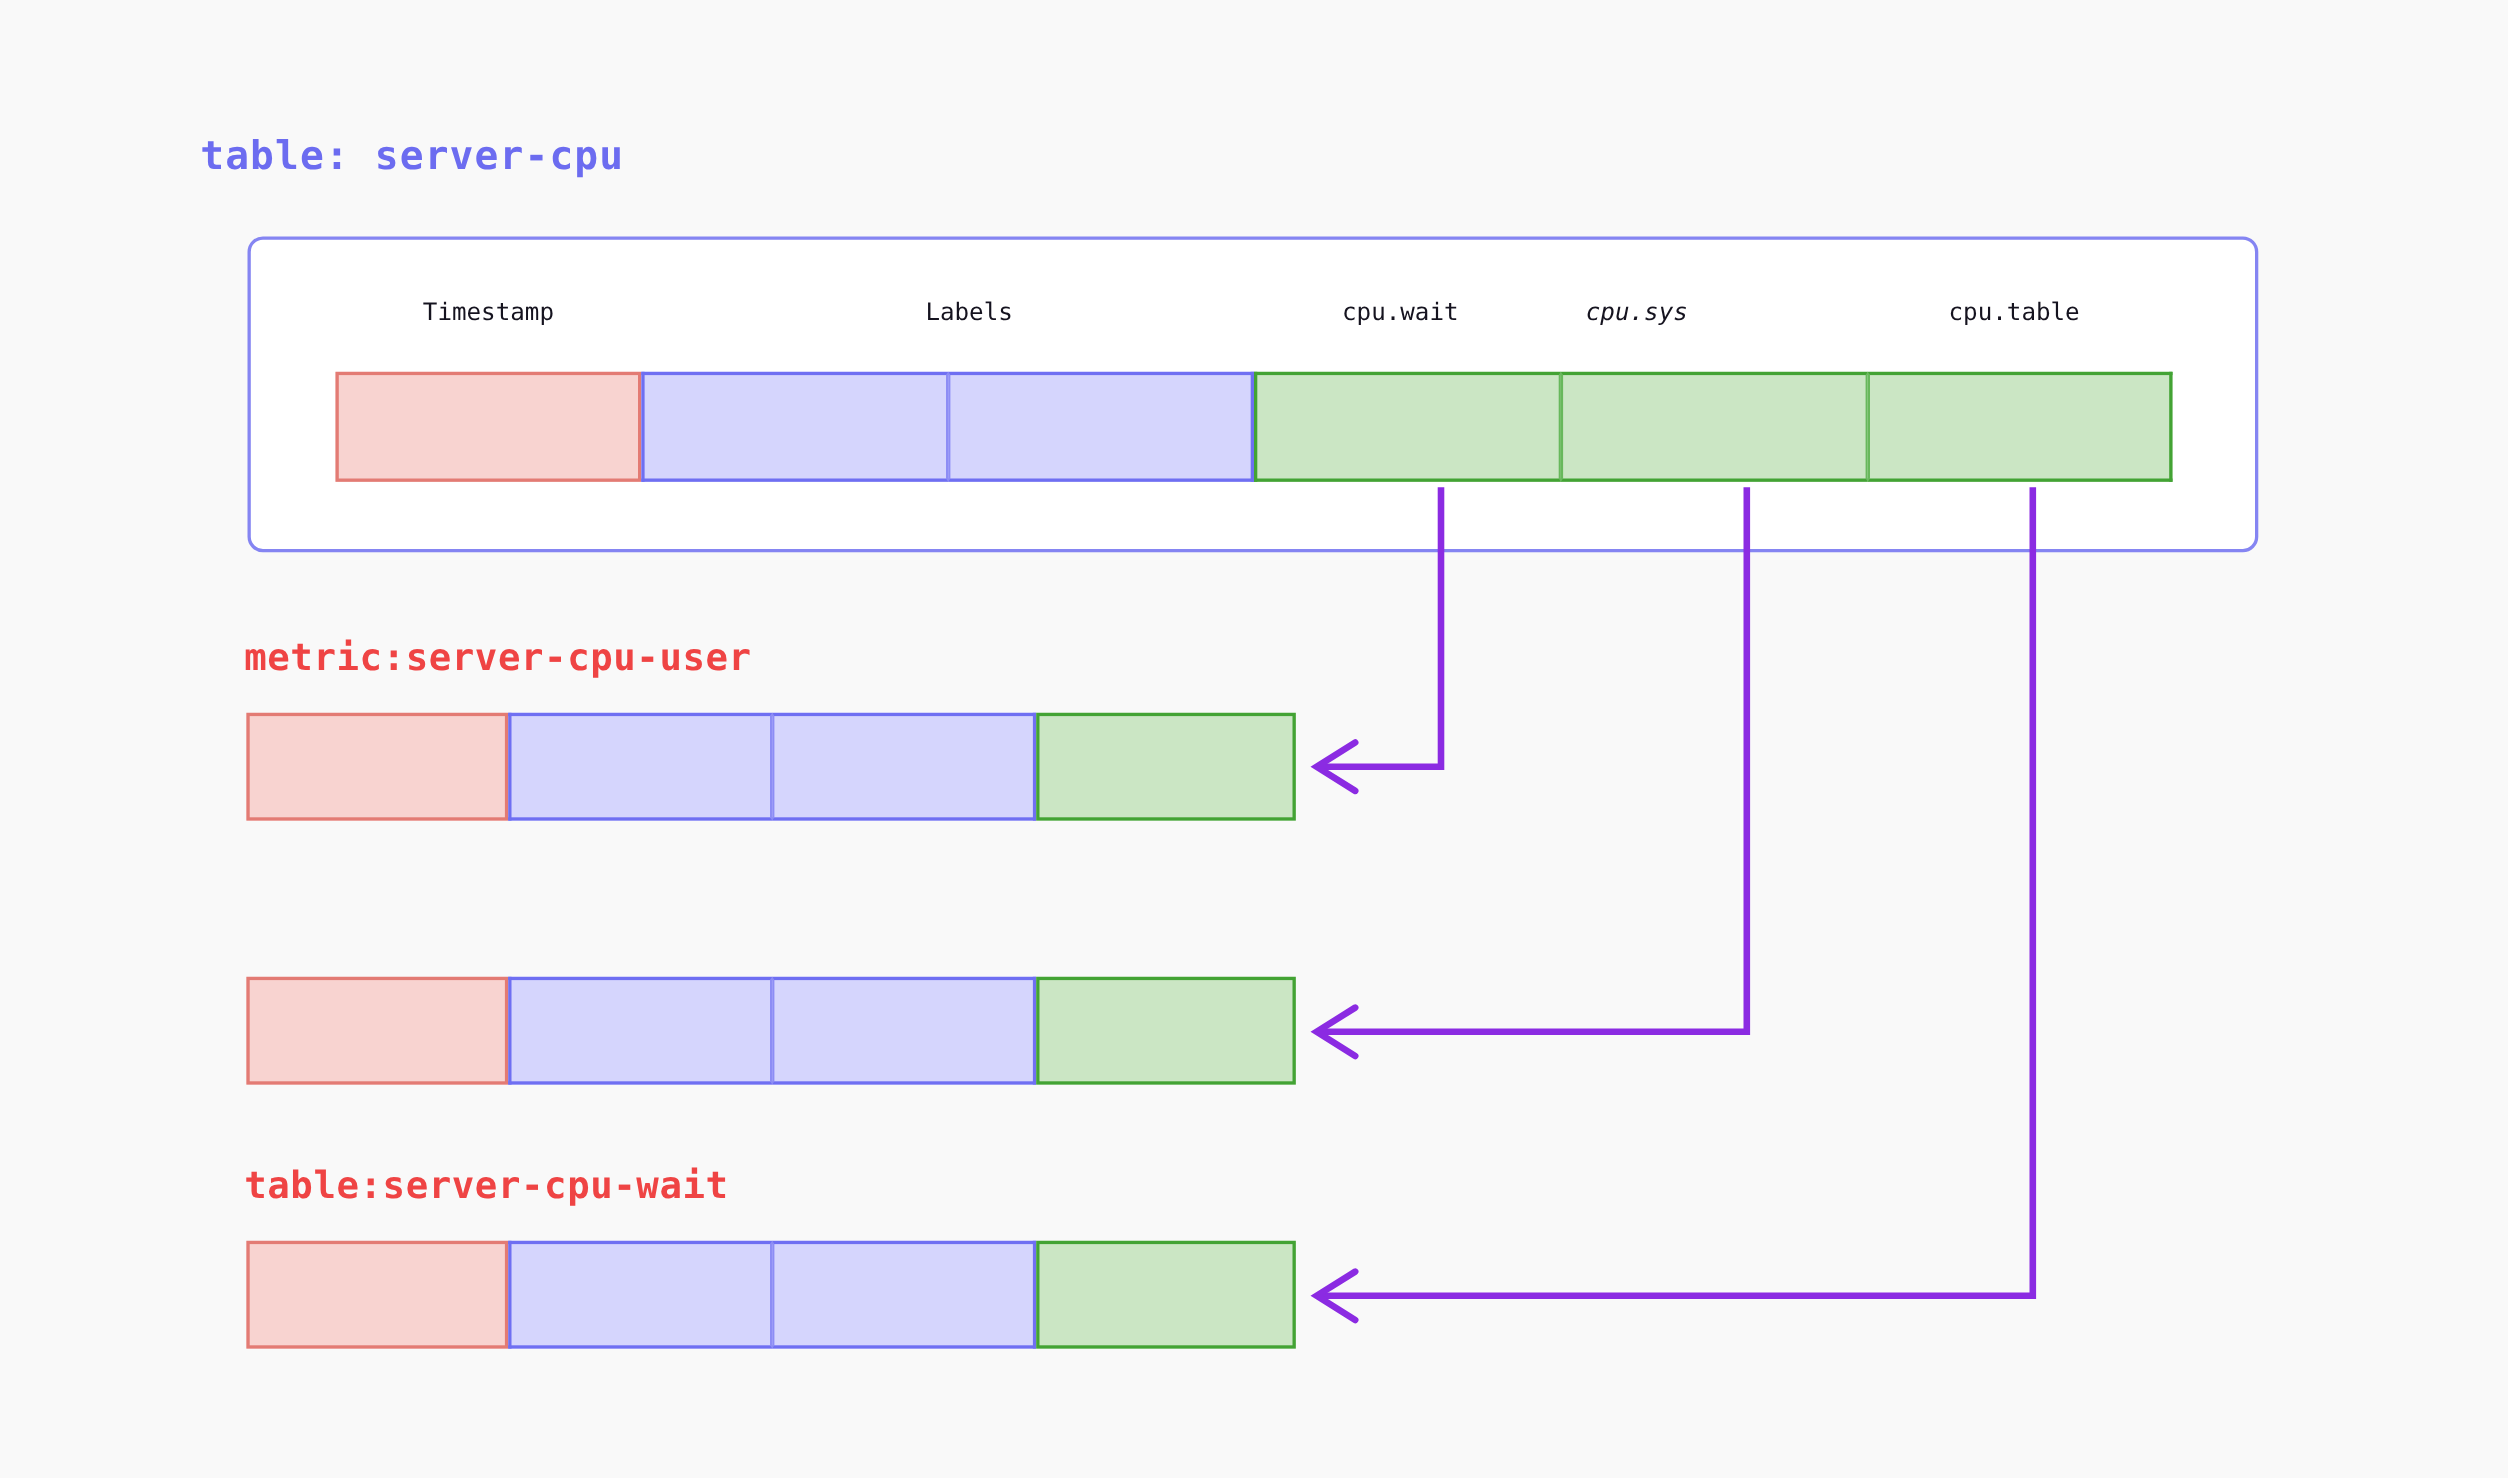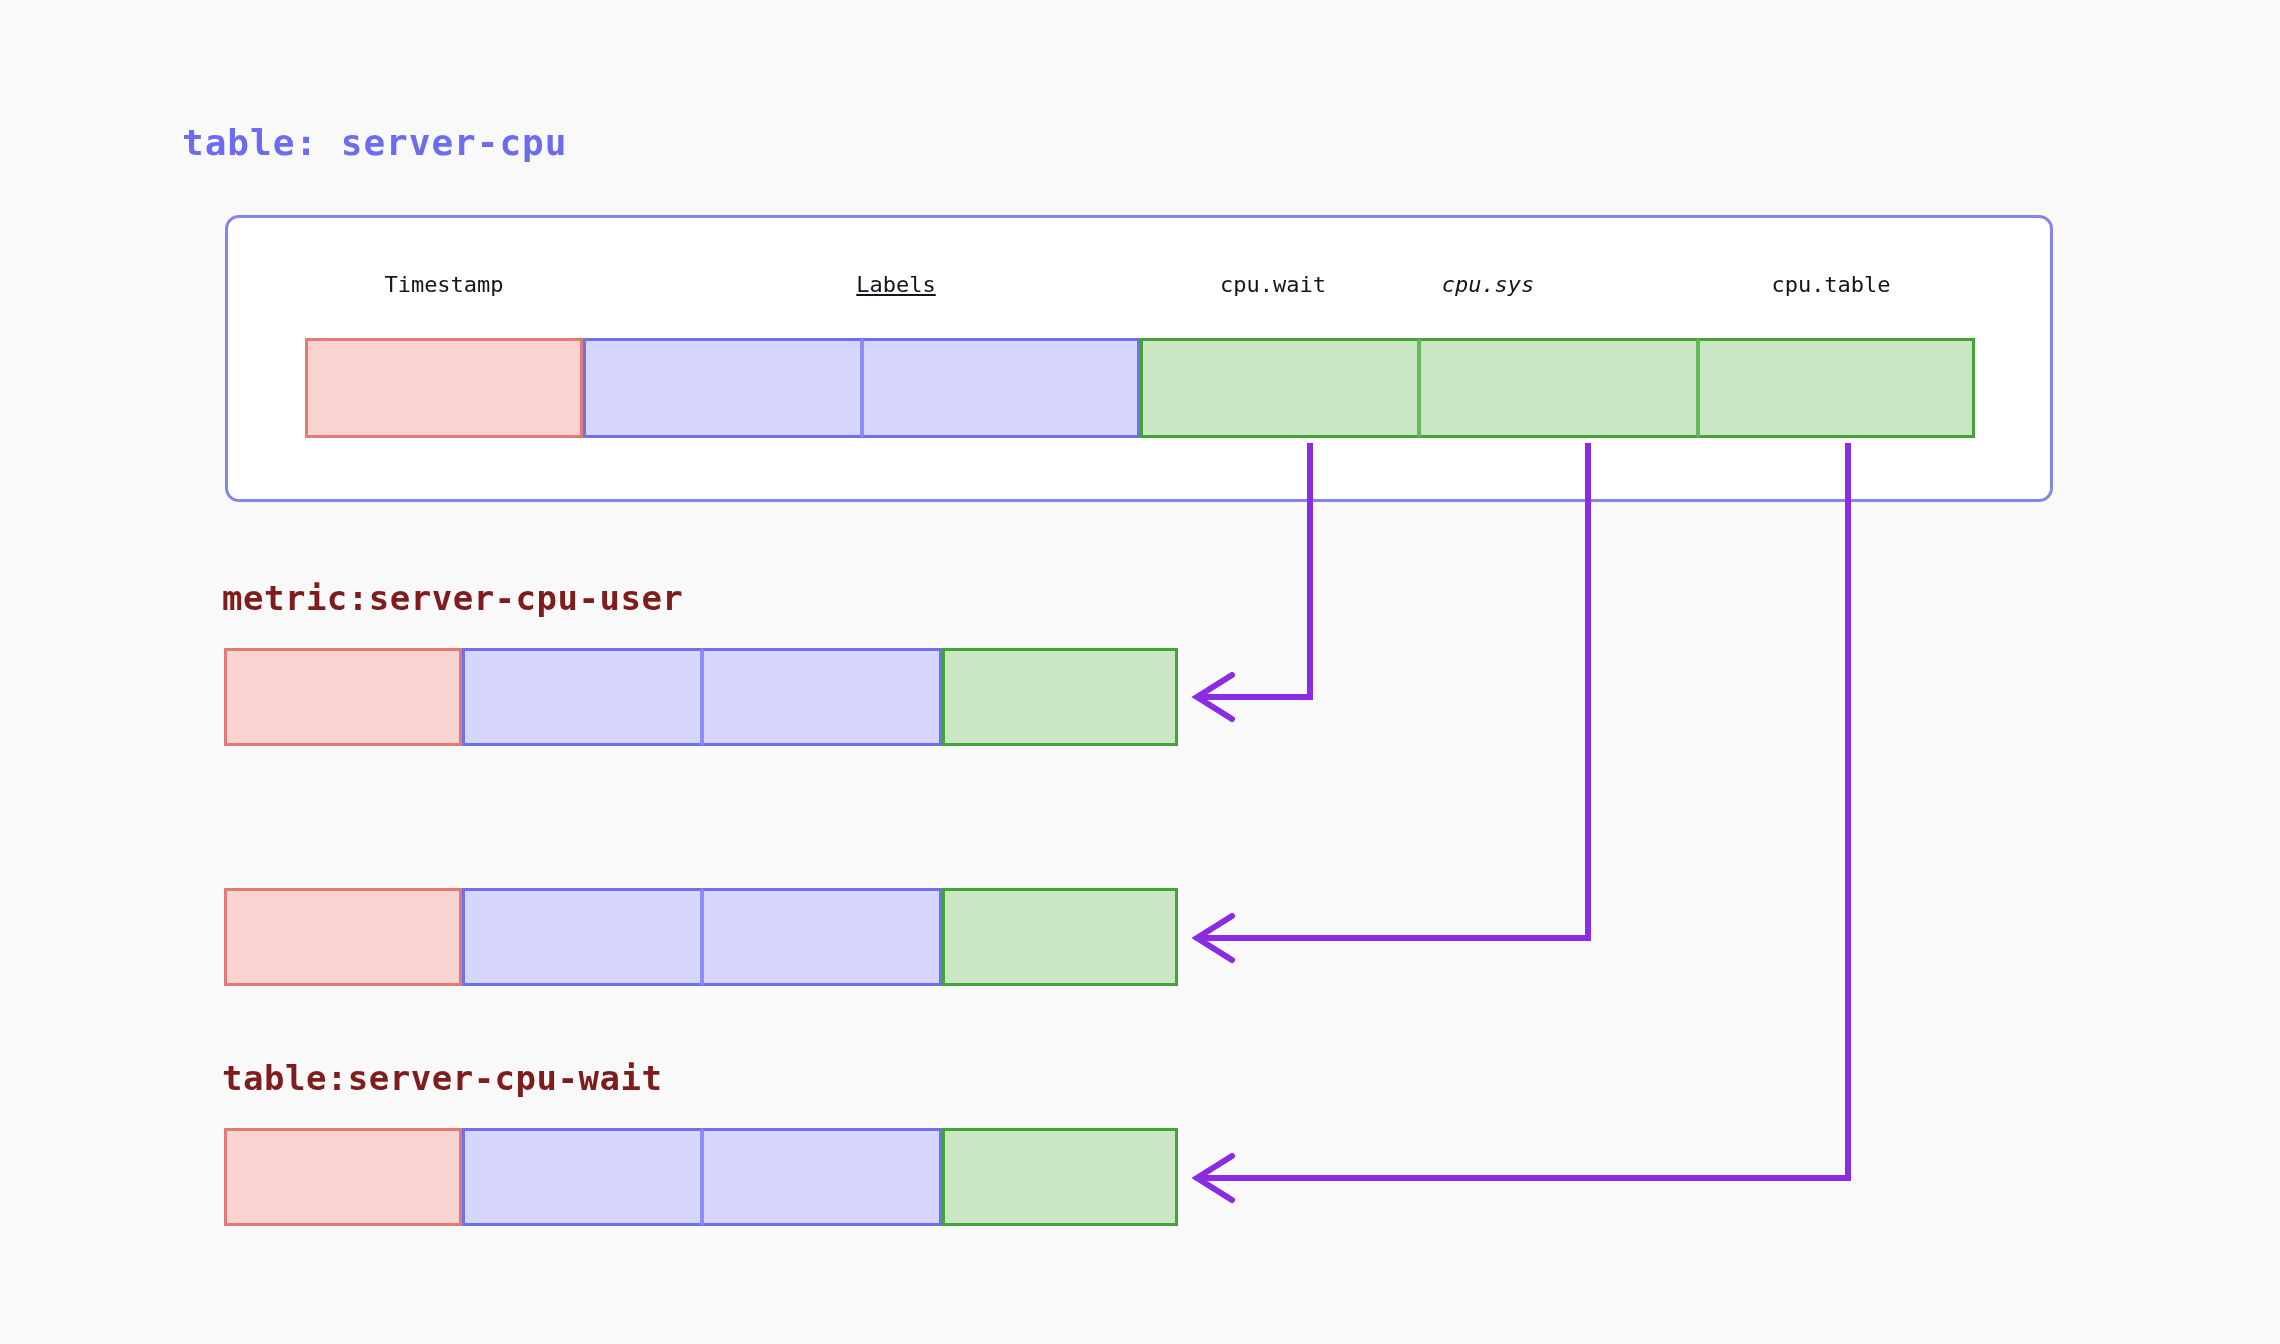--- a/index.html
+++ b/index.html
@@ -98,21 +98,21 @@
   }
   .cell.green.first { border-left: 3px solid #43a334; }
   .cell.green.last  { border-right: 3px solid #43a334; }
 
   
   .metric-title {
     position: absolute;
     font-family: "DejaVu Sans Mono", monospace;
     font-size: 34px;
     font-weight: bold;
-    color: #7f1d1d;
+    color: #ef4444;
     letter-spacing: 0.5px;
     white-space: pre;
   }
   .metric-row {
     position: absolute;
     left: 224px;
     width: 954px;
     height: 98px;
   }
   .mcell {
@@ -152,21 +152,21 @@
 <body>
 
 <div id="stage">
 
   <div class="table-title">table: server-cpu</div>
 
   <div class="table-card"></div>
 
   <div class="col-headers">
     <div class="col-header" style="left:-16px;  width:310px;">Timestamp</div>
-    <div class="col-header" style="left:436px;  width:310px;text-decoration:underline;">Labels</div>
+    <div class="col-header" style="left:421px;  width:310px;">Labels</div>
     <div class="col-header" style="left:828px;  width:280px;">cpu.wait</div>
     <div class="col-header" style="left:1044px; width:278px;font-style:italic;">cpu.sys</div>
     <div class="col-header" style="left:1386px; width:280px;">cpu.table</div>
   </div>
 
   <div class="table-row">
     <div class="cell pink" style="left:0px;    width:278px;"></div>
     <div class="cell blue first" style="left:278px;  width:279px;"></div>
     <div class="cell blue last" style="left:557px;  width:278px;"></div>
     <div class="cell green first" style="left:835px;  width:279px;"></div>

